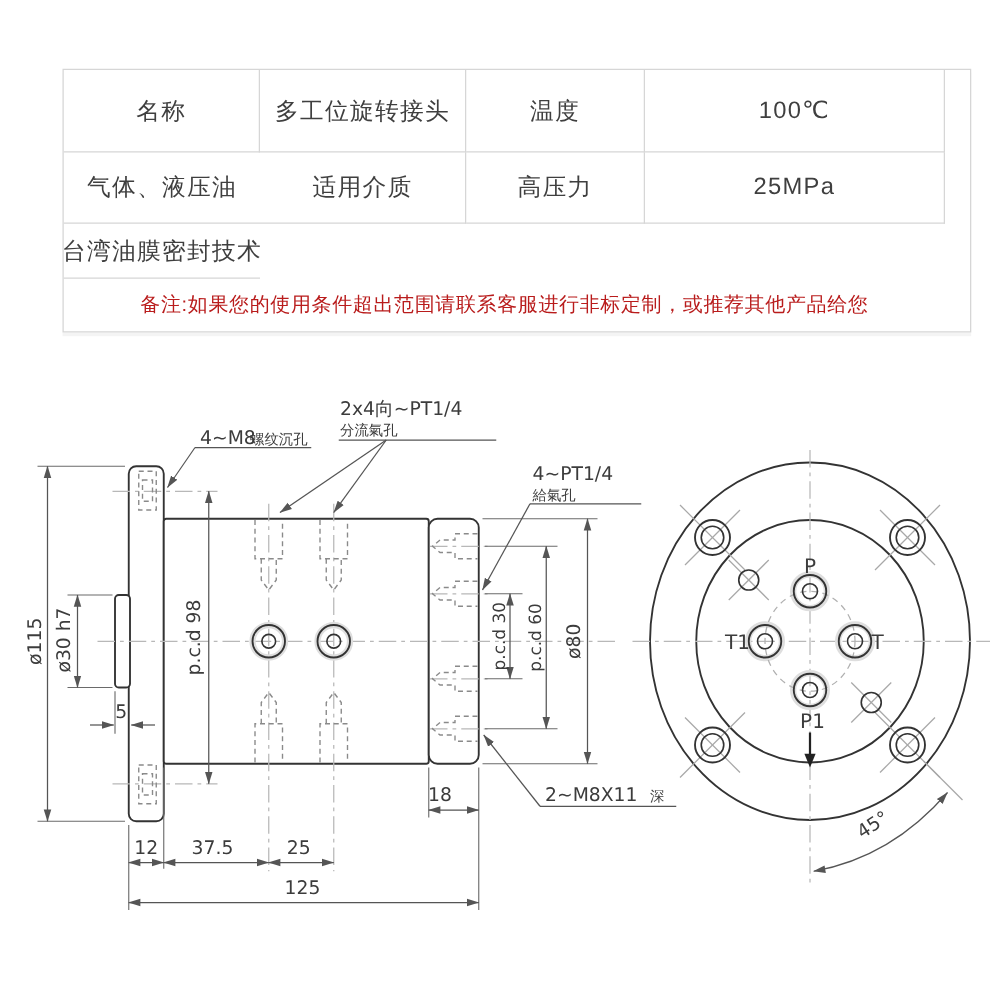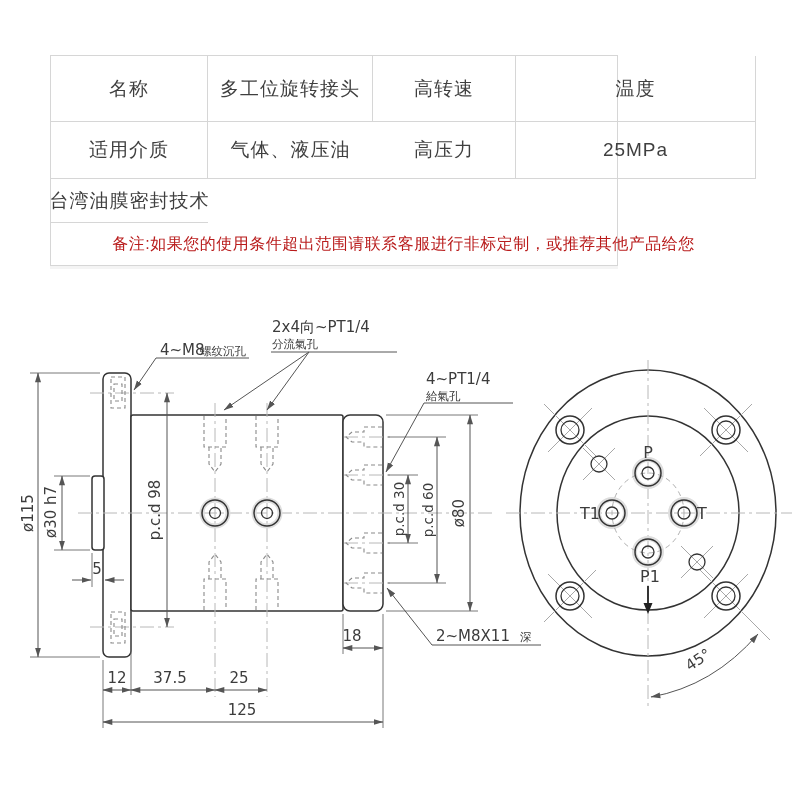--- a/index.html
+++ b/index.html
@@ -1,21 +1,21 @@
 <!DOCTYPE html>
 <html><head>
 <meta charset="utf-8">
 <style>
   html,body{margin:0;padding:0;background:#ffffff;}
   body{width:800px;height:800px;position:relative;overflow:hidden;
        font-family:"Liberation Sans","DejaVu Sans",sans-serif;color:#3f3f3f;}
 
   
   .spec-table{
-    position:absolute;left:50px;top:55px;width:568px;
+    position:absolute;left:50px;top:55px;width:727px;
     display:grid;
     grid-template-columns:157px 165px 143px 240px;
     grid-template-rows:66px 57px 44px 42px;
     border:1px solid #d6d6d6;
     box-sizing:border-box;
     background:#fff;
     box-shadow:0 3px 0 rgba(0,0,0,0.045);
   }
   .cell{
     display:flex;align-items:center;justify-content:center;
@@ -46,25 +46,25 @@
   .lbl{font-size:15px;}
   .lbl-s{font-size:11.5px;}
   .port-lbl{font-size:16px;}
 </style>
 </head>
 <body>
 
 <div class="spec-table">
   <div class="cell">名称</div>
   <div class="cell">多工位旋转接头</div>
-  <div class="cell">高转速</div>
 
   <div class="cell">温度</div>
+  <div class="cell">100℃</div>
+  <div class="cell lastcol">气体、液压油</div>
   <div class="cell">适用介质</div>
-  <div class="cell lastcol">气体、液压油</div>
 
   <div class="cell">高压力</div>
   <div class="cell">25MPa</div>
   <div class="cell lastcol">台湾油膜密封技术</div>
 
   <div class="cell remark" id="remark-cell" style="color: #b91c1c;">备注:如果您的使用条件超出范围请联系客服进行非标定制，或推荐其他产品给您</div>
 </div>
 
 <div class="drawing-wrap">
 <svg width="800" height="480" viewBox="0 300 800 480">

